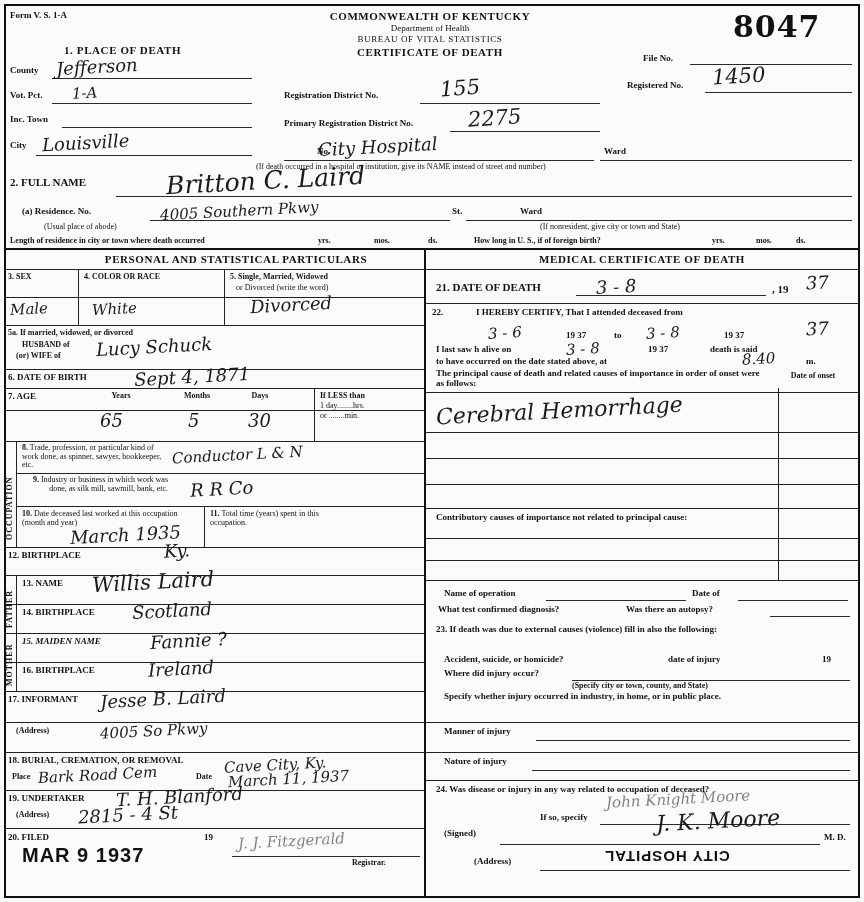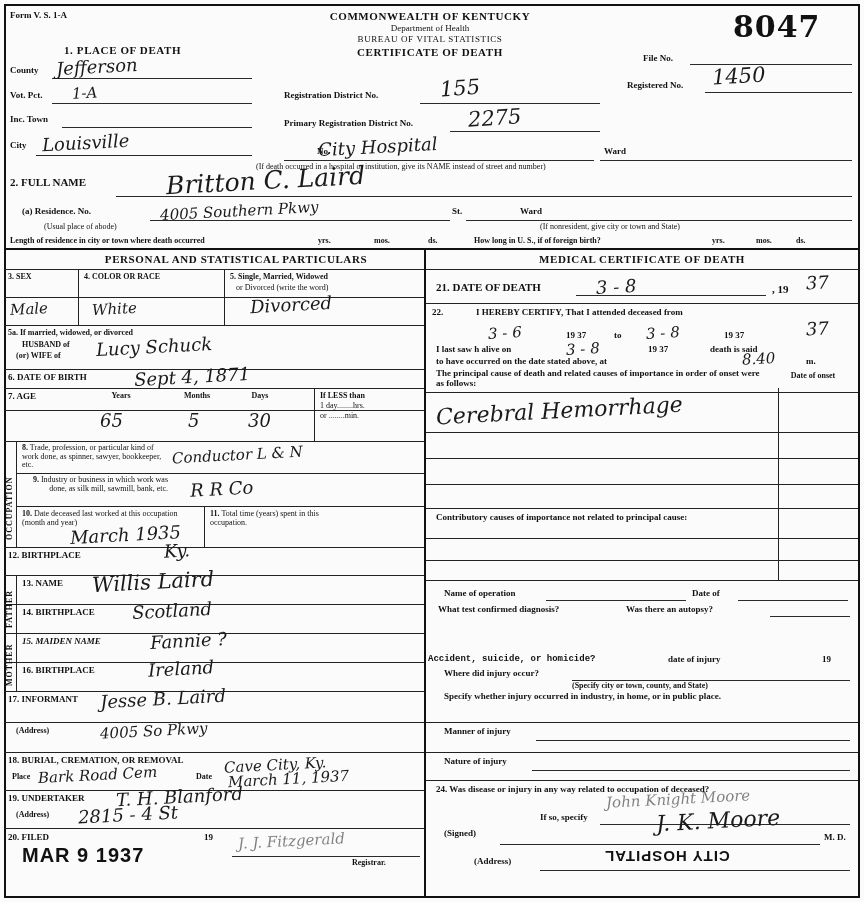--- a/index.html
+++ b/index.html
@@ -369,21 +369,25 @@
 
   <div class="abs sm bold" style="left:444px; top:588px;">Name of operation</div>
   <div class="abs sm bold" style="left:692px; top:588px;">Date of</div>
   <div class="abs dotline" style="left:546px; top:600px; width:140px;"></div>
   <div class="abs dotline" style="left:738px; top:600px; width:110px;"></div>
 
   <div class="abs sm bold" style="left:438px; top:604px;">What test confirmed diagnosis?</div>
   <div class="abs sm bold" style="left:626px; top:604px;">Was there an autopsy?</div>
   <div class="abs dotline" style="left:770px; top:616px; width:80px;"></div>
 
-  <div class="abs sm bold" style="left:428px; top:654px;font-family:Liberation Mono, monospace;">Accident, suicide, or homicide?</div>
+  <div class="abs sm bold" style="left:436px; top:624px; width:410px; line-height:1.14;">
+    <span>23.</span>
+    <span>If death was due to external causes (violence) fill in also the following:</span>
+  </div>
+  <div class="abs sm bold" style="left:444px; top:654px;">Accident, suicide, or homicide?</div>
   <div class="abs sm bold" style="left:668px; top:654px;">date of injury</div>
   <div class="abs sm bold" style="left:822px; top:654px;">19</div>
   <div class="abs sm bold" style="left:444px; top:668px;">Where did injury occur?</div>
   <div class="abs dotline" style="left:572px; top:680px; width:278px;"></div>
   <div class="abs tiny bold" style="left:572px; top:681px;">(Specify city or town, county, and State)</div>
   <div class="abs sm bold" style="left:444px; top:691px; width:400px; line-height:1.14;">Specify whether injury occurred in industry, in home, or in public place.</div>
   <div class="hline abs" style="left:426px; top:722px; width:432px;"></div>
   <div class="abs sm bold" style="left:444px; top:726px;">Manner of injury</div>
   <div class="abs dotline" style="left:536px; top:740px; width:314px;"></div>
   <div class="hline abs" style="left:426px; top:752px; width:432px;"></div>

